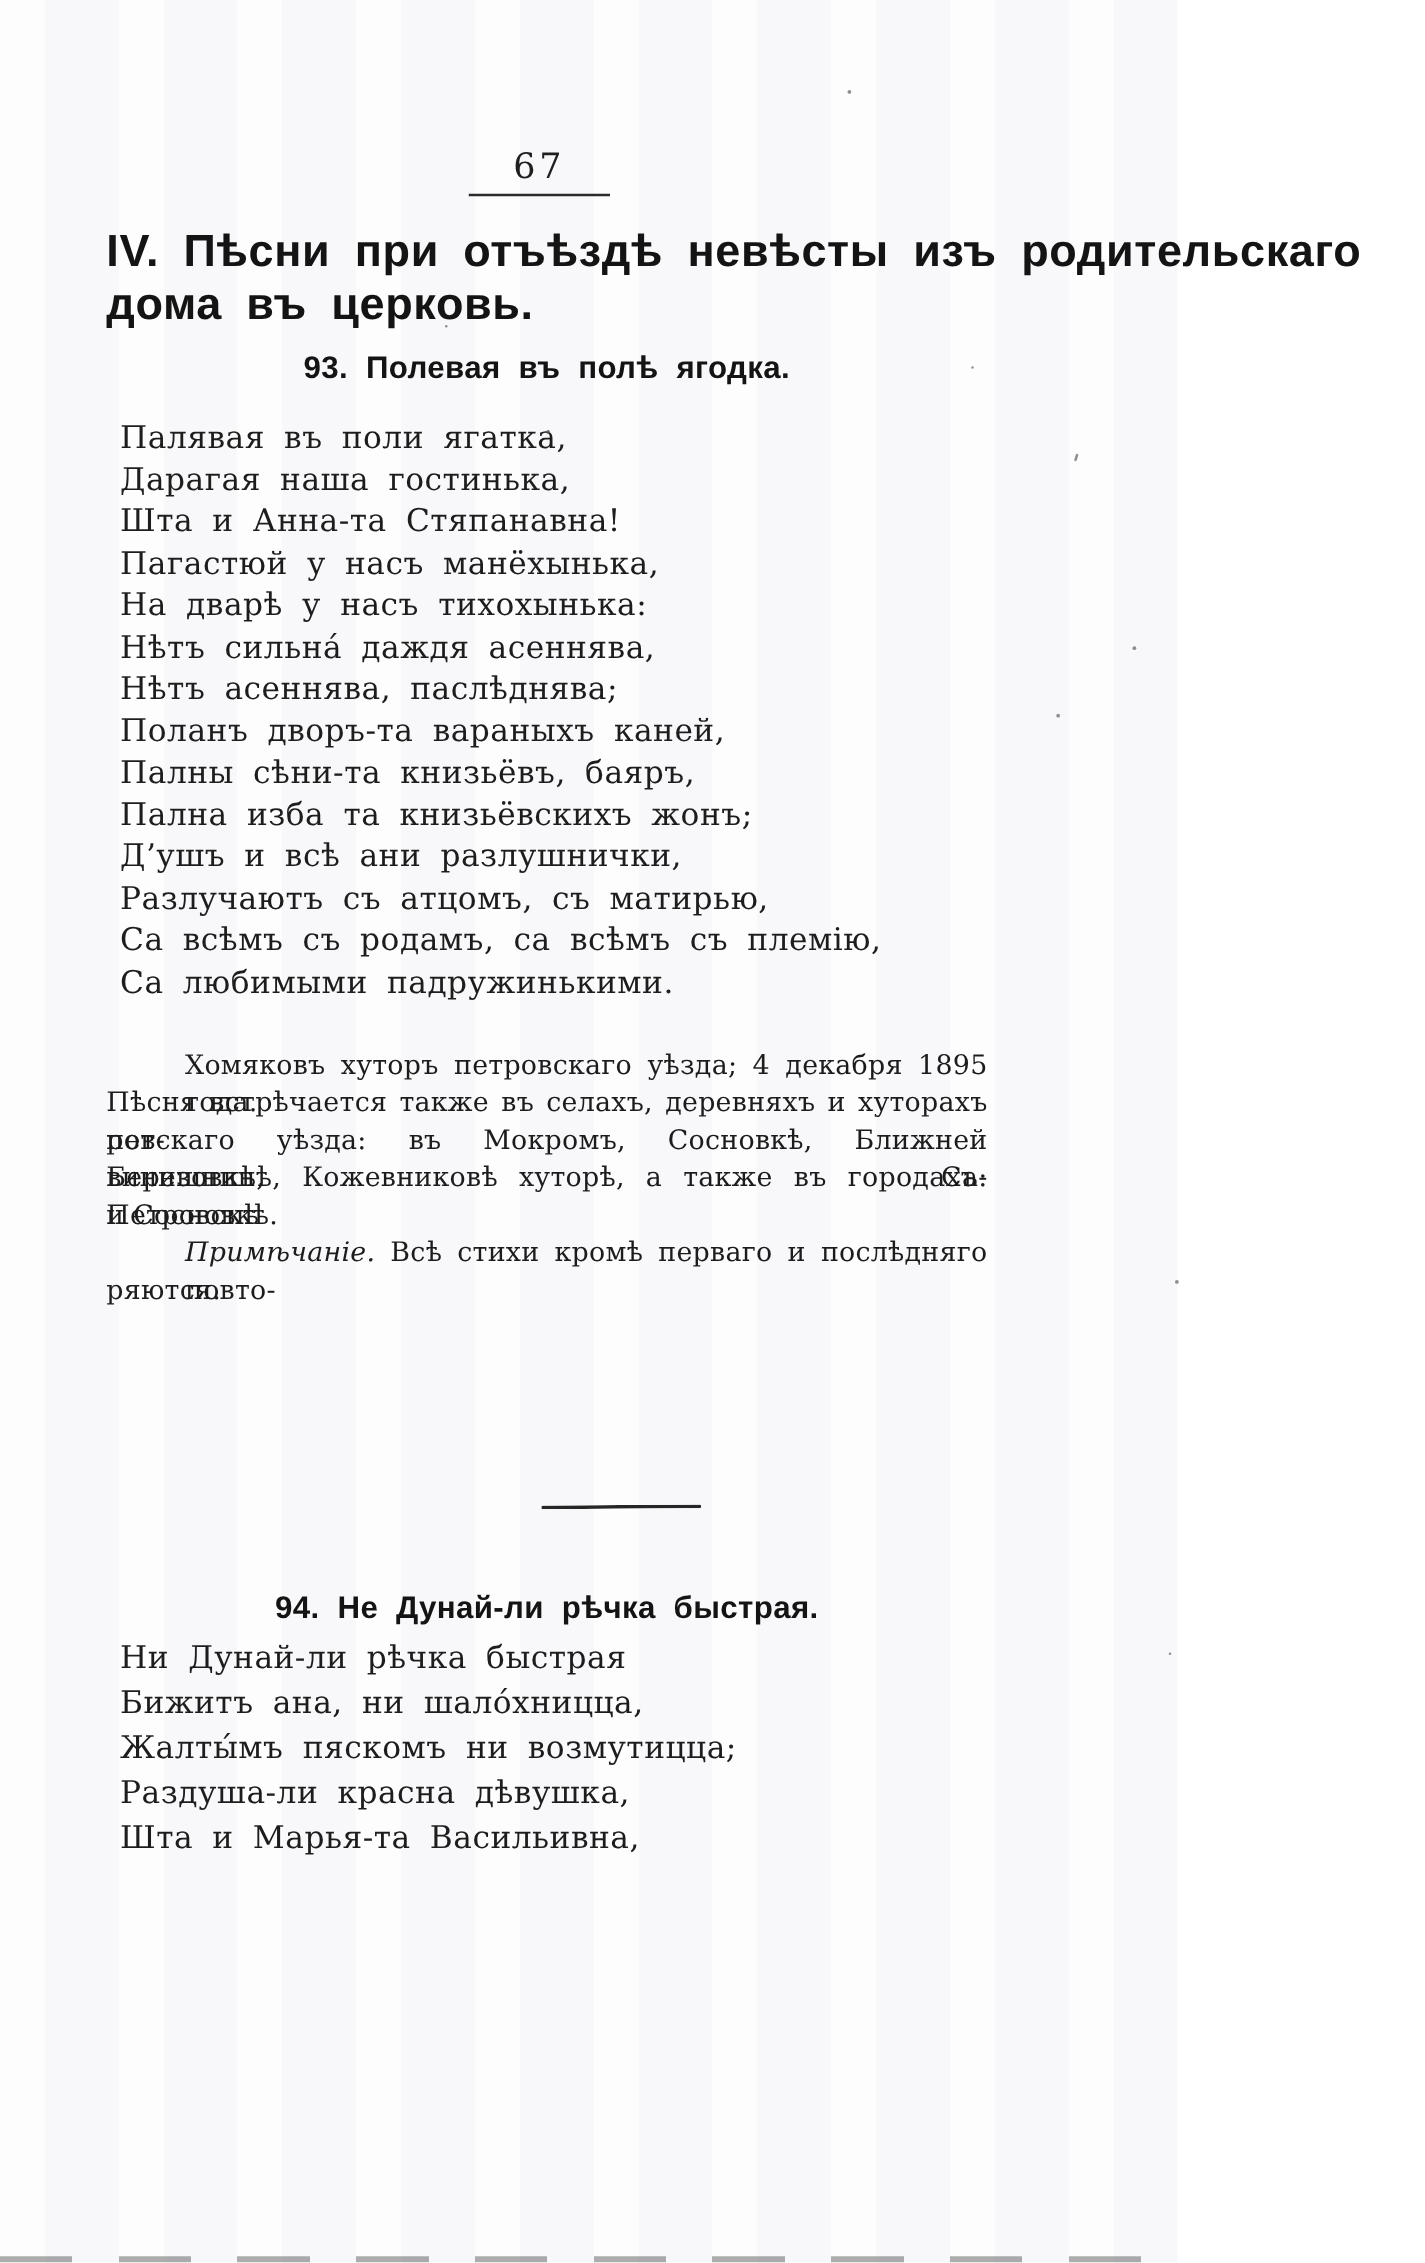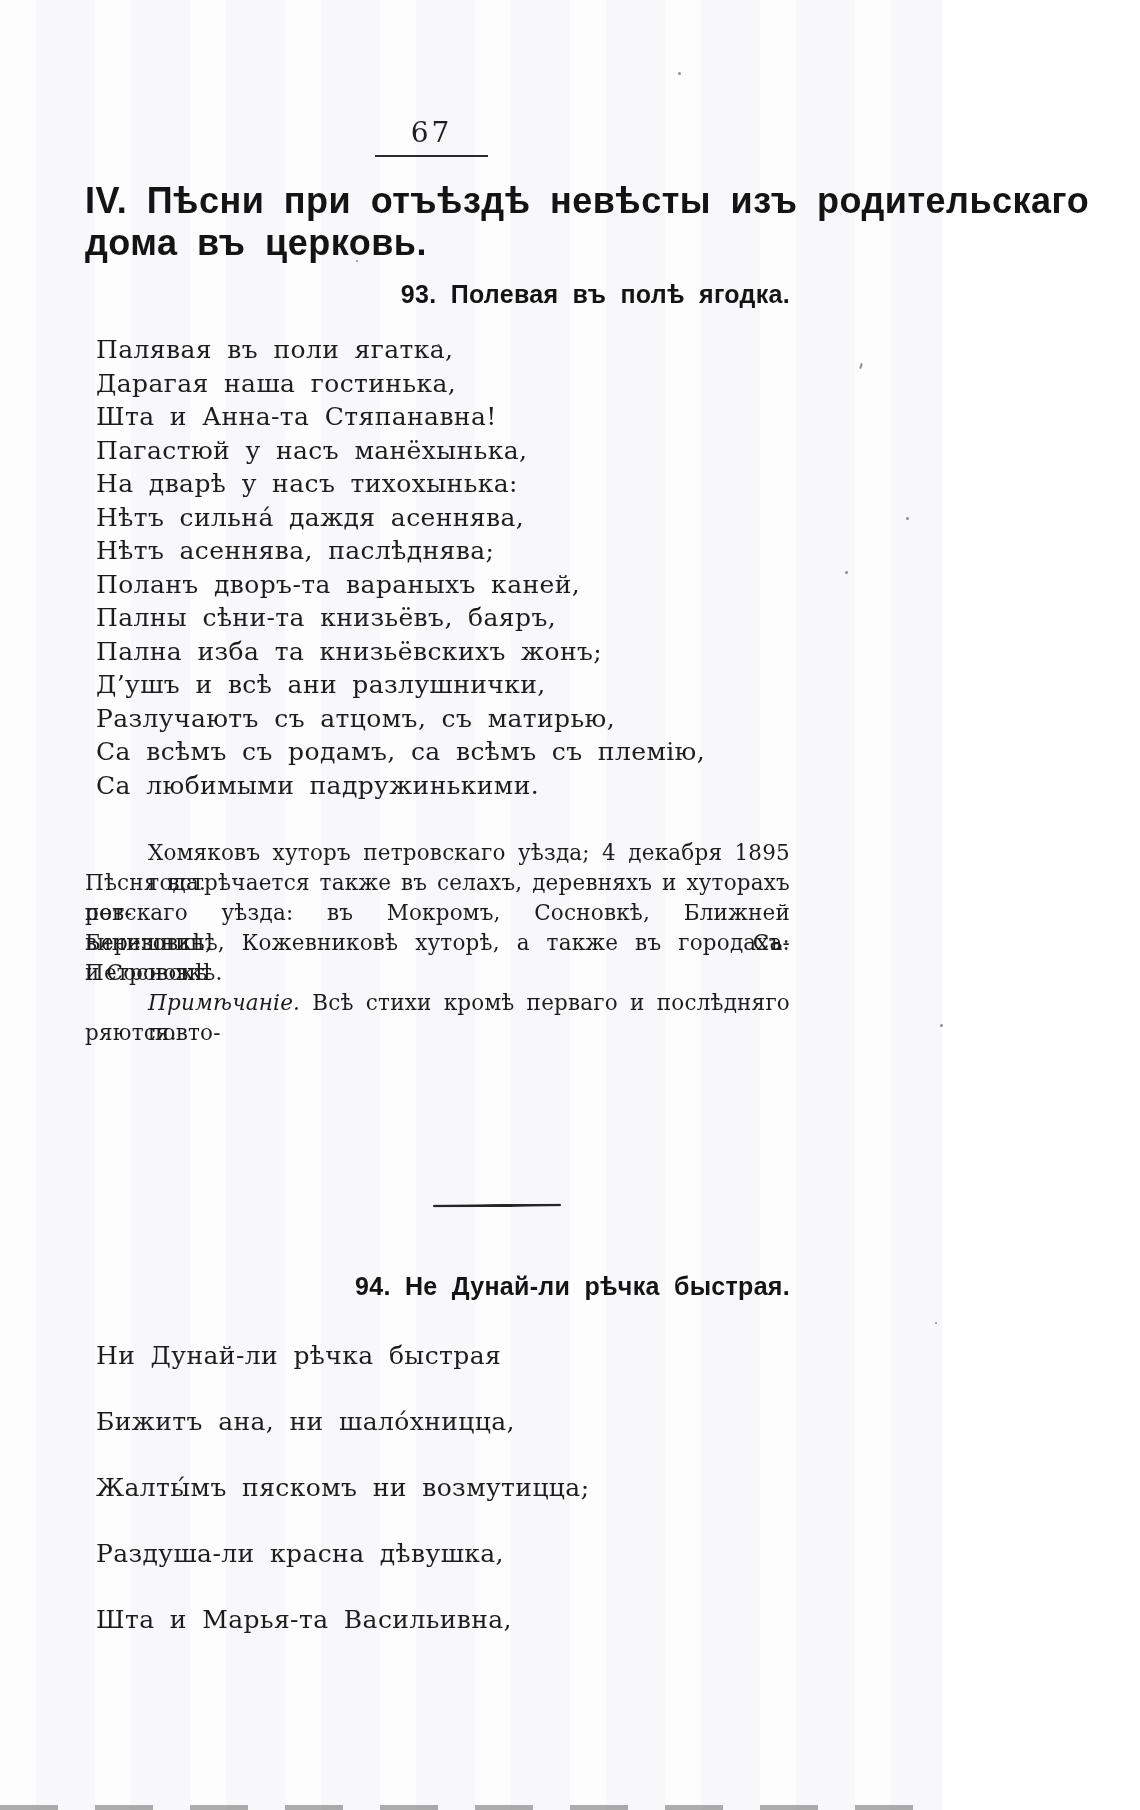--- a/index.html
+++ b/index.html
@@ -47,42 +47,42 @@
     font-weight: 700;
     font-size: 36px;
     line-height: 42px;
     color: #141414;
     letter-spacing: 0.5px;
     word-spacing: 9px;
   }
   .section-heading .hline { display: block; white-space: nowrap; }
   
   .song-title {
-    text-align: right;
+    text-align: center;
     font-family: "Liberation Sans", sans-serif;
     font-weight: 700;
     font-size: 25px;
     color: #141414;
     letter-spacing: 0.3px;
     word-spacing: 7px;
     white-space: nowrap;
   }
   .song-title-93 { top: 280px; }
   .song-title-94 { top: 1272px; }
   
   .poem { font-size: 25px; color: #1d1d1d; }
   .poem .poem-line {
     white-space: nowrap;
     letter-spacing: 0.4px;
     word-spacing: 7px;
   }
   .poem-93 { top: 333px; }
   .poem-93 .poem-line { line-height: 33.5px; height: 33.5px; padding-left: 11px; }
   .poem-94 { top: 1308px; }
-  .poem-94 .poem-line { line-height: 36px; height: 36px; padding-left: 11px; margin-top: 30px; }
+  .poem-94 .poem-line { line-height: 36px; height: 36px; padding-left: 11px; }
   
   .source-note {
     top: 838px;
     font-size: 21.5px;
     color: #1c1c1c;
     letter-spacing: 0.2px;
   }
   .note-line {
     line-height: 30px;
     height: 30px;

